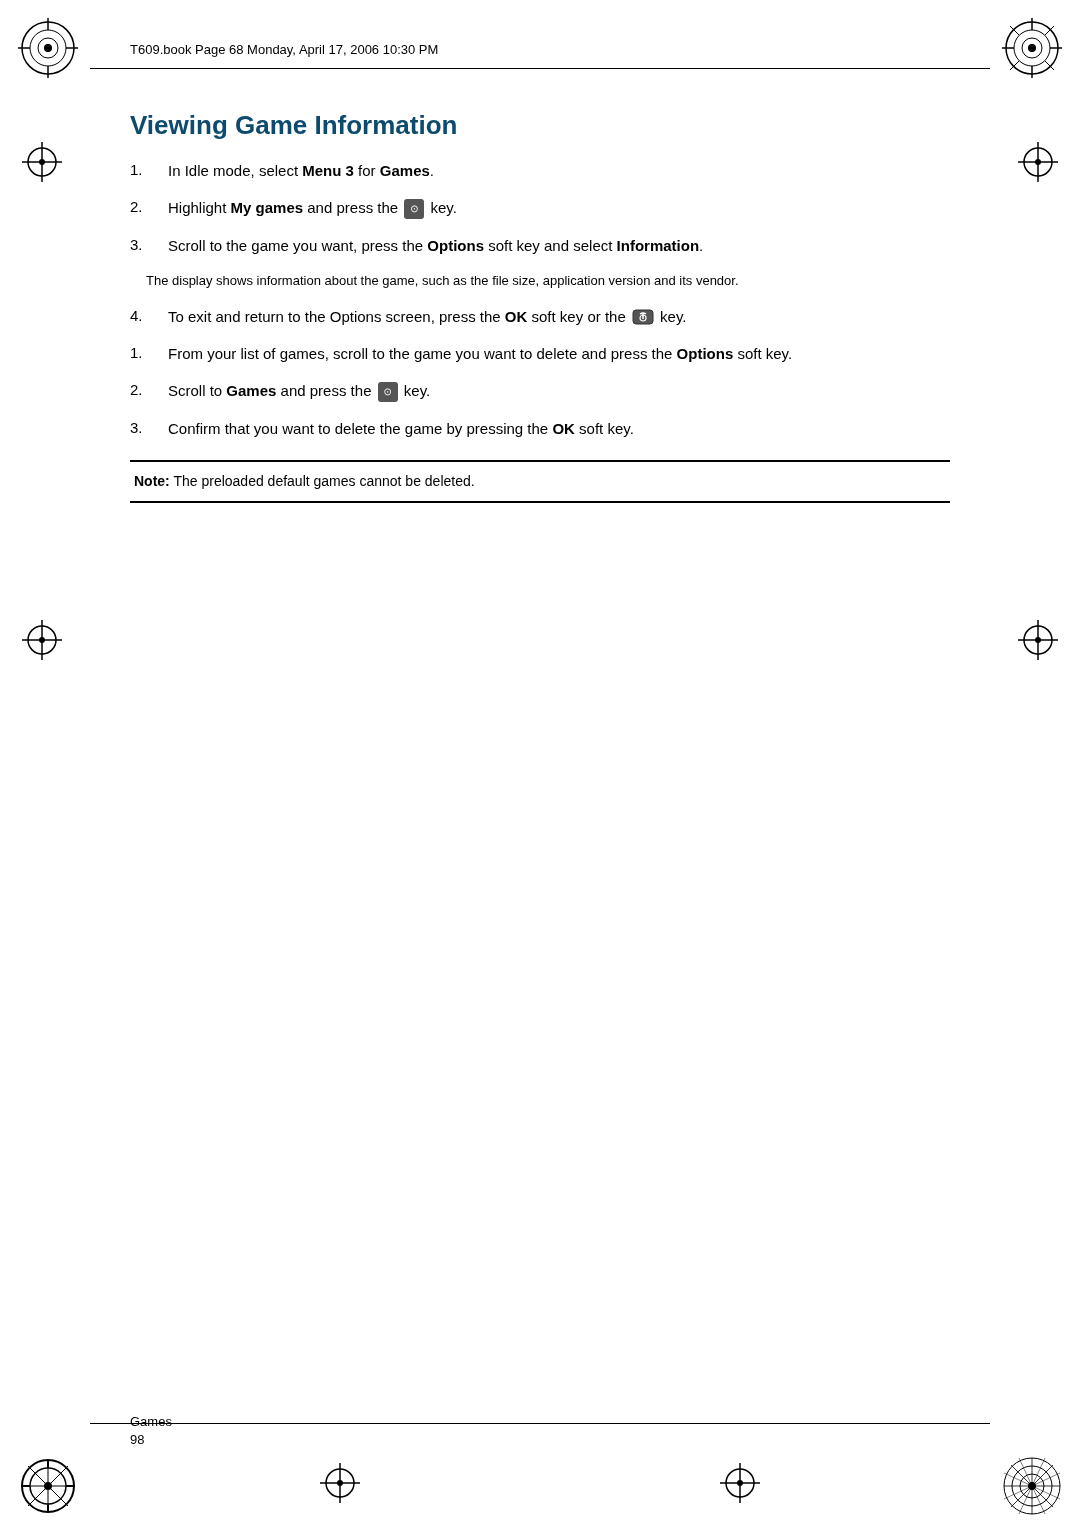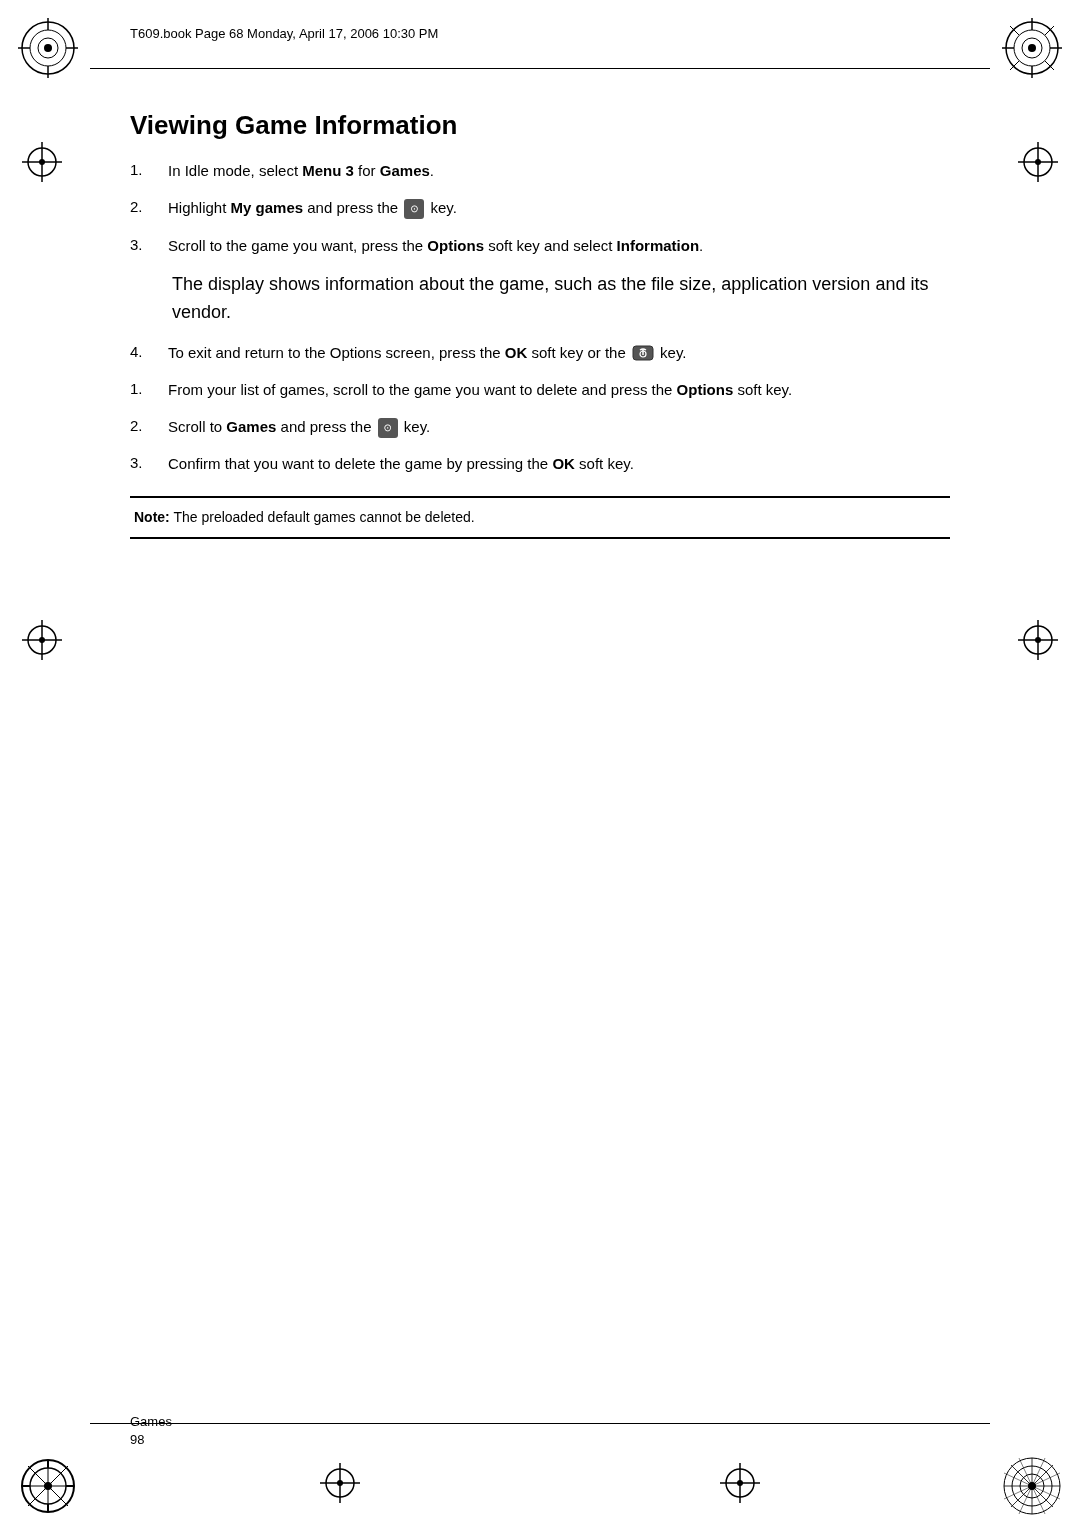--- a/index.html
+++ b/index.html
@@ -60,39 +60,39 @@
       position: absolute;
       top: 68px;
       left: 90px;
       right: 90px;
       height: 1px;
       background: #000;
     }
 
     .header-text {
       position: absolute;
-      top: 26px;
+      top: 42px;
       left: 130px;
       font-size: 13px;
       color: #000;
     }
 
     
     .content {
       position: absolute;
       top: 90px;
       left: 130px;
       right: 130px;
       bottom: 120px;
     }
 
     
     .section-title {
       font-size: 26px;
-      color: #000000;
+      color: #0c4a6e;
       font-weight: bold;
       margin-bottom: 18px;
       margin-top: 20px;
     }
 
     
     ol {
       list-style: none;
       padding: 0;
       margin: 0;
@@ -111,23 +111,23 @@
     }
 
     .list-content {
       flex: 1;
       font-size: 15px;
       line-height: 1.55;
       margin-left: 8px;
     }
 
     .indent-block {
-      margin-left: 42px;
+      margin-left: 16px;
       margin-bottom: 14px;
-      font-size: 18px;
+      font-size: 13px;
       line-height: 1.55;
       color: #000;
     }
 
     
     .key-icon {
       display: inline-block;
       width: 20px;
       height: 20px;
       background: #555;

